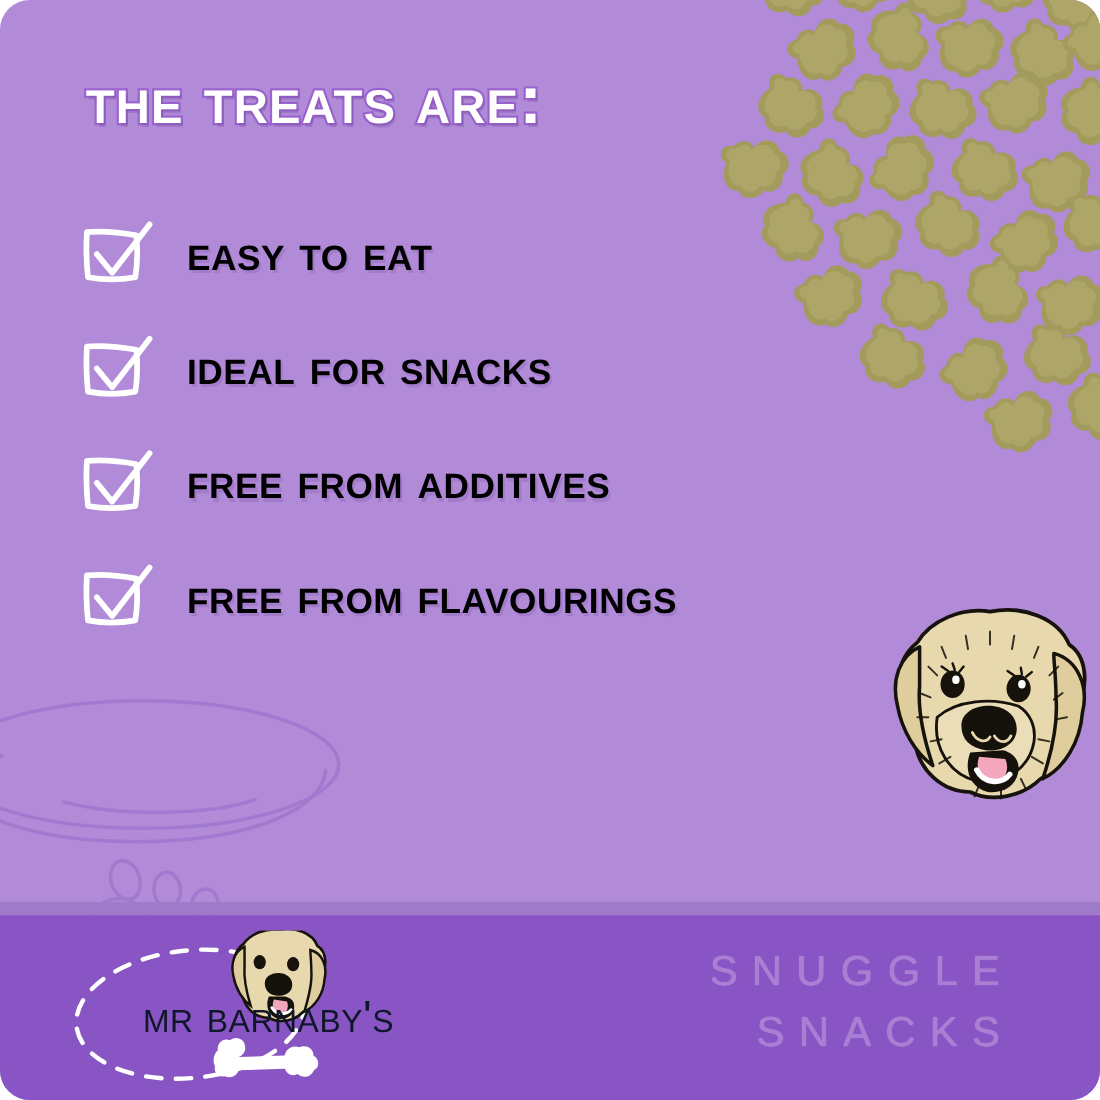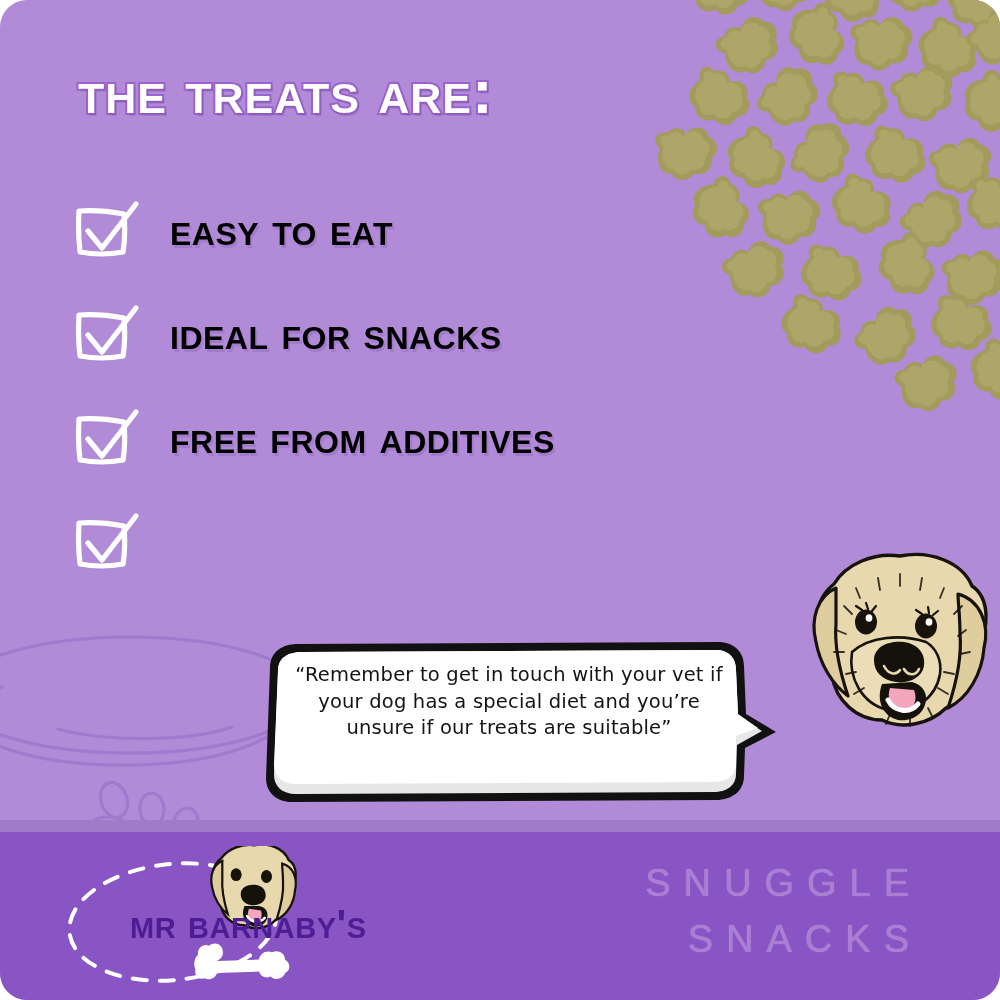--- a/index.html
+++ b/index.html
@@ -78,22 +78,22 @@
     background:#9f7bc9;
   }
   .footer{
     position:absolute;left:0;top:832px;width:1000px;height:168px;
     background:#8954c4;
   }
   .logo{position:absolute;left:55px;top:846px;width:310px;height:150px;}
   .logo-word{
     position:absolute;left:75px;top:55px;
     font-family:"Liberation Sans Narrow","Liberation Sans",sans-serif;
-    font-weight:bold;font-size:41px;
-    color:#4c1d95;
+    font-weight:normal;font-size:41px;
+    color:#0f172a;
     font-variant:small-caps;text-transform:lowercase;
     letter-spacing:.5px;white-space:nowrap;
   }
   .brandline{
     position:absolute;right:78px;
     font-family:"Liberation Sans",sans-serif;
     font-weight:normal;
     font-size:38px;
     letter-spacing:13px;
     color:#a87fd3;
@@ -207,38 +207,25 @@
       <div class="citem">Free From Additives</div>
     </div>
 
     <div class="check-row">
       <svg class="cbox" viewBox="0 0 70 64">
         <g fill="none" stroke="#ffffff" stroke-width="5.2" stroke-linecap="round" stroke-linejoin="round">
           <path d="M7 13 C6 30 7 45 8 54 C24 57 40 56 51 54 C53 42 53 28 52 16 C36 13 20 12 7 13 Z"></path>
           <path d="M16 33 L30 50 L64 6"></path>
         </g>
       </svg>
+      <div class="citem">Free From Flavourings</div>
     </div>
 
   </div>
 
-  <div class="bubble-wrap">
-    <svg viewBox="0 0 530 175" style="position:absolute;left:0;top:0;width:530px;height:175px;">
-      <path d="M22 32 C22 16 34 8 50 8 L470 6 C486 6 496 16 496 30
-               L498 78 L528 96 L497 112 L496 140
-               C496 155 484 164 468 164 L44 166 C28 166 18 156 18 142 Z" fill="#111111"></path>
-      <path d="M30 35 C30 22 40 16 54 16 L468 14 C481 14 488 22 488 34
-               L490 80 L514 95 L489 109 L488 138
-               C488 150 478 156 466 156 L48 158 C34 158 26 150 26 139 Z" fill="#e7e7e7"></path>
-      <path d="M30 35 C30 22 40 16 54 16 L468 14 C481 14 488 22 488 34
-               L490 78 L510 92 L488 100 L488 128
-               C488 140 478 146 466 146 L48 148 C34 148 26 140 26 129 Z" fill="#ffffff"></path>
-    </svg>
-    <div class="bubble-text">“Remember to get in touch with your vet if your dog has a special diet and you’re unsure if our treats are suitable”</div>
-  </div>
 
   <svg class="hero-dog" viewBox="0 0 215 205">
     <g>
 
       <path d="M40 96 C22 80 24 52 44 36 C56 16 84 4 110 8
                C140 2 172 14 182 38 C200 50 200 82 186 100
                C188 126 176 150 156 160 C140 176 112 182 92 172
                C66 172 46 152 42 128 C36 118 36 106 40 96 Z" fill="#e8d8ad" stroke="#16120c" stroke-width="3.4" stroke-linejoin="round"></path>
 
       <path d="M168 46 C190 52 200 76 194 100 C192 126 178 150 158 160

